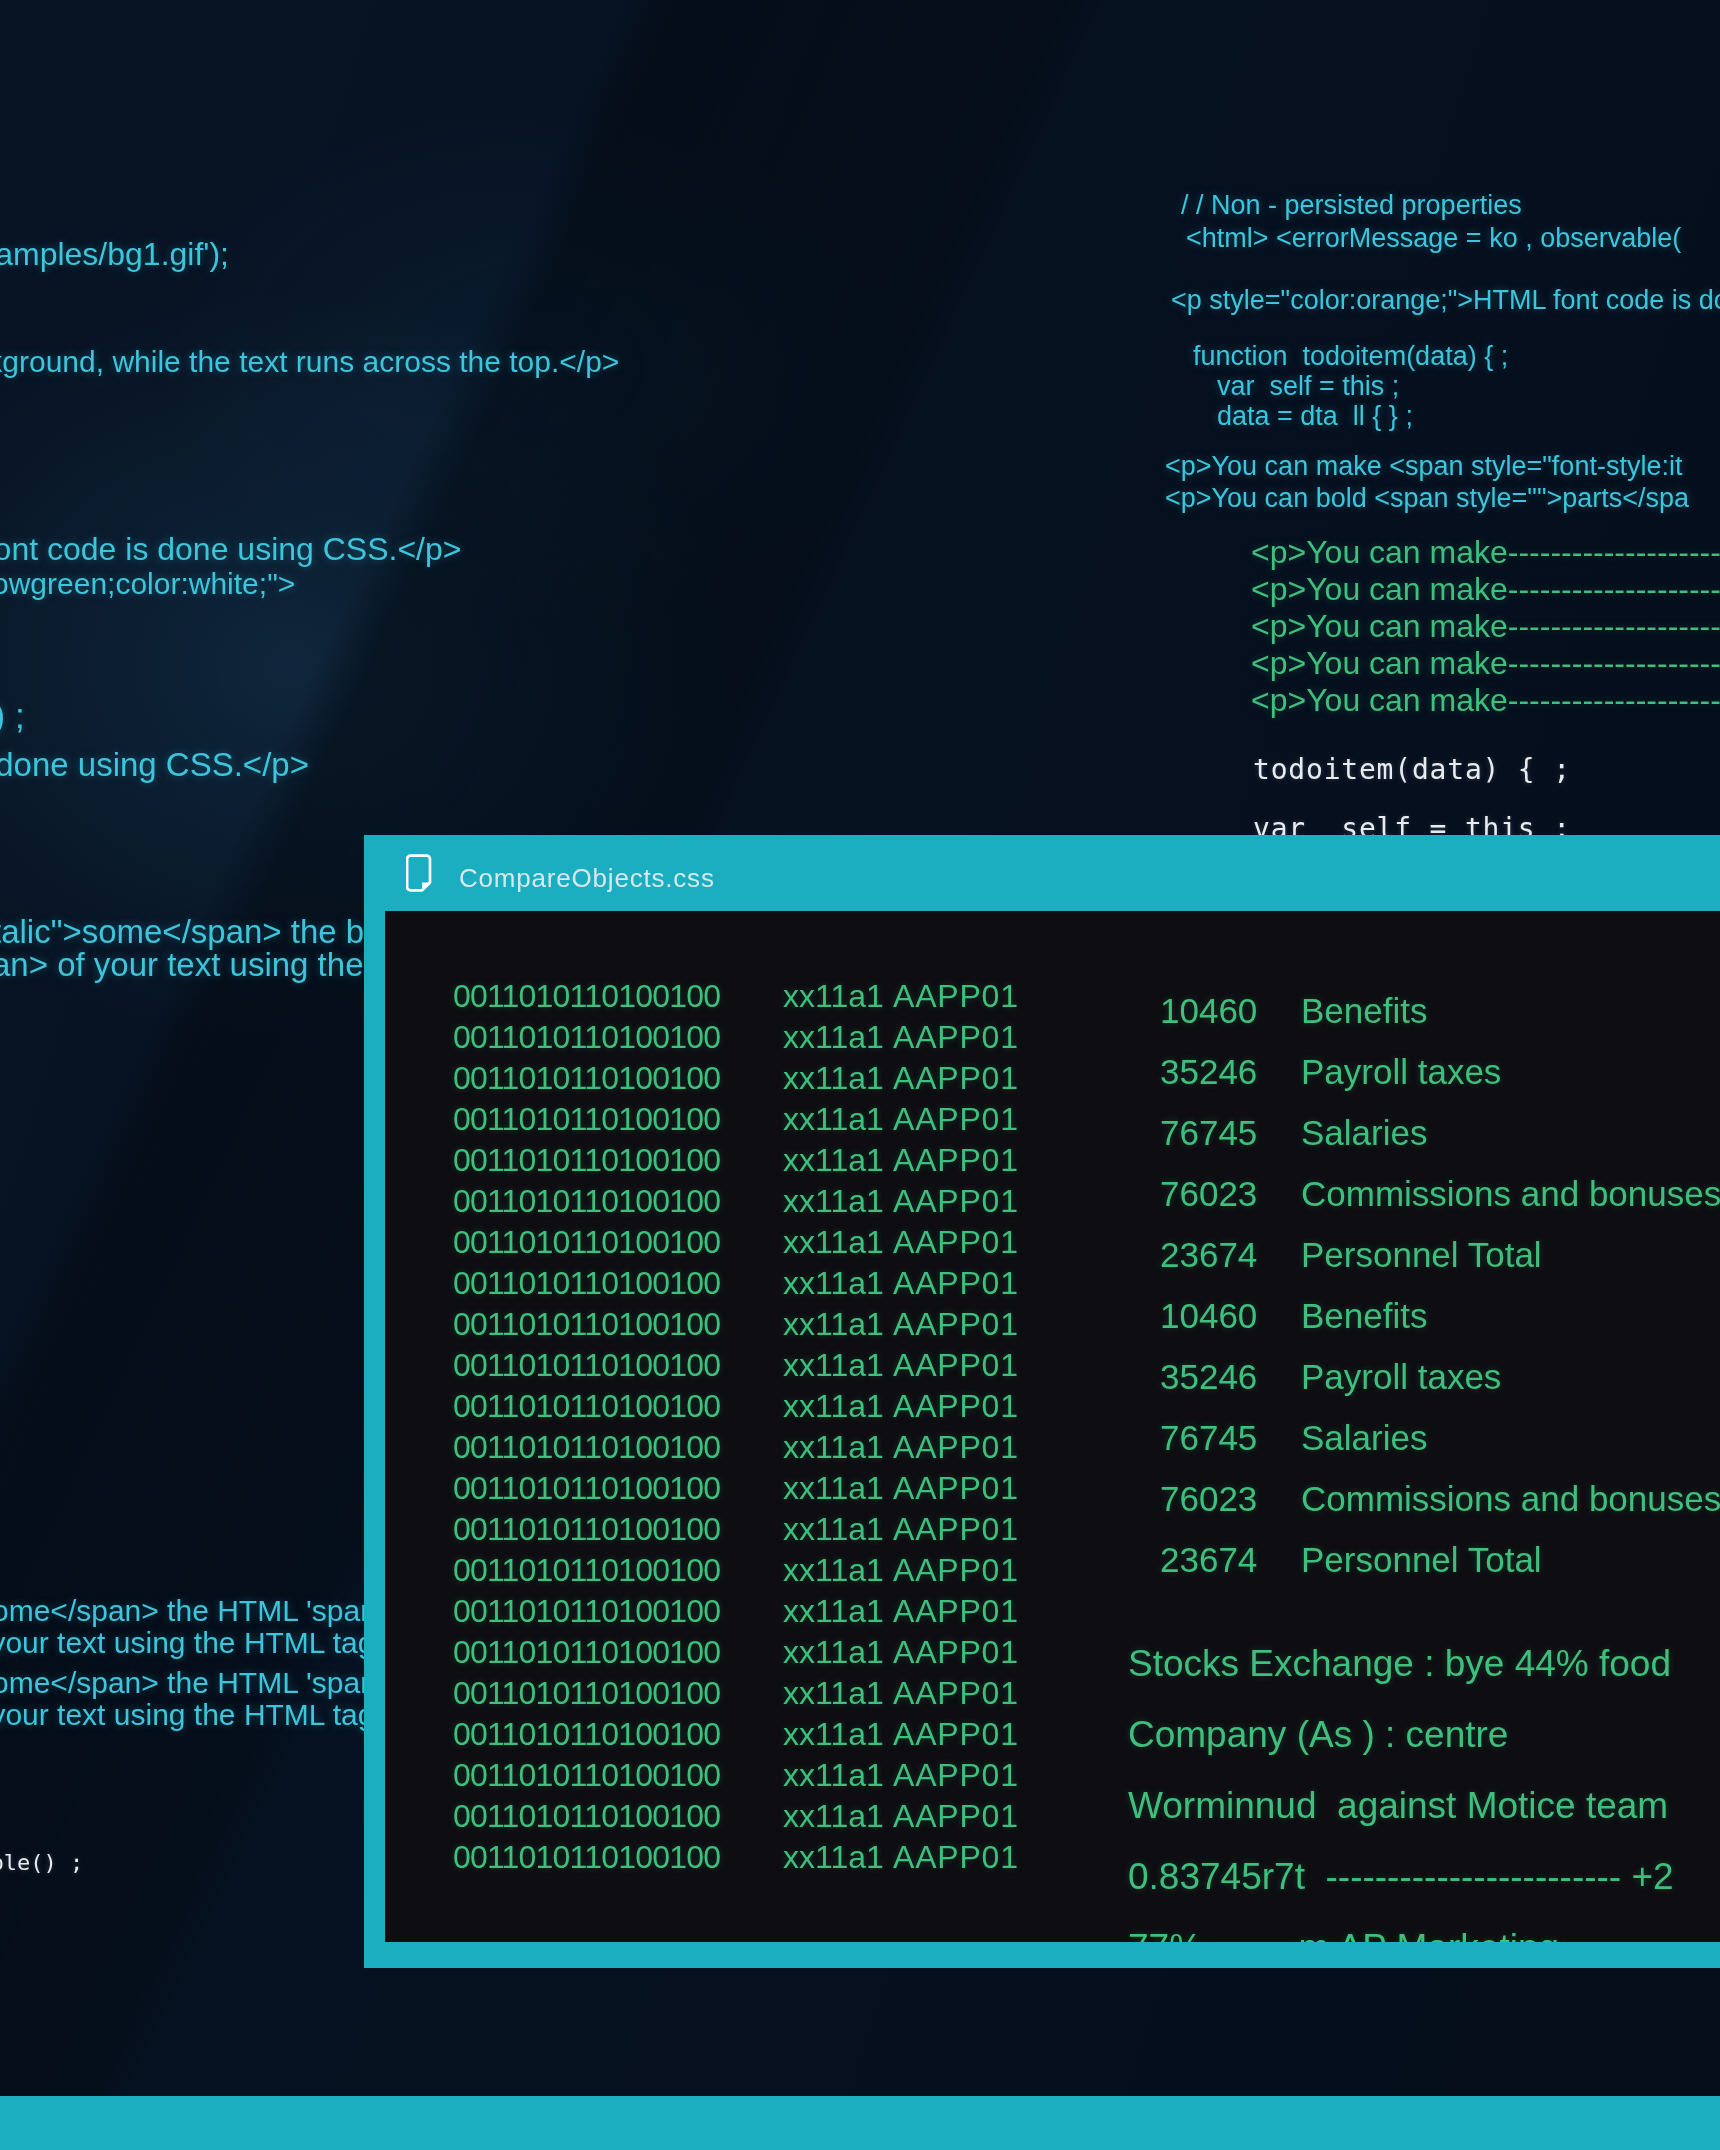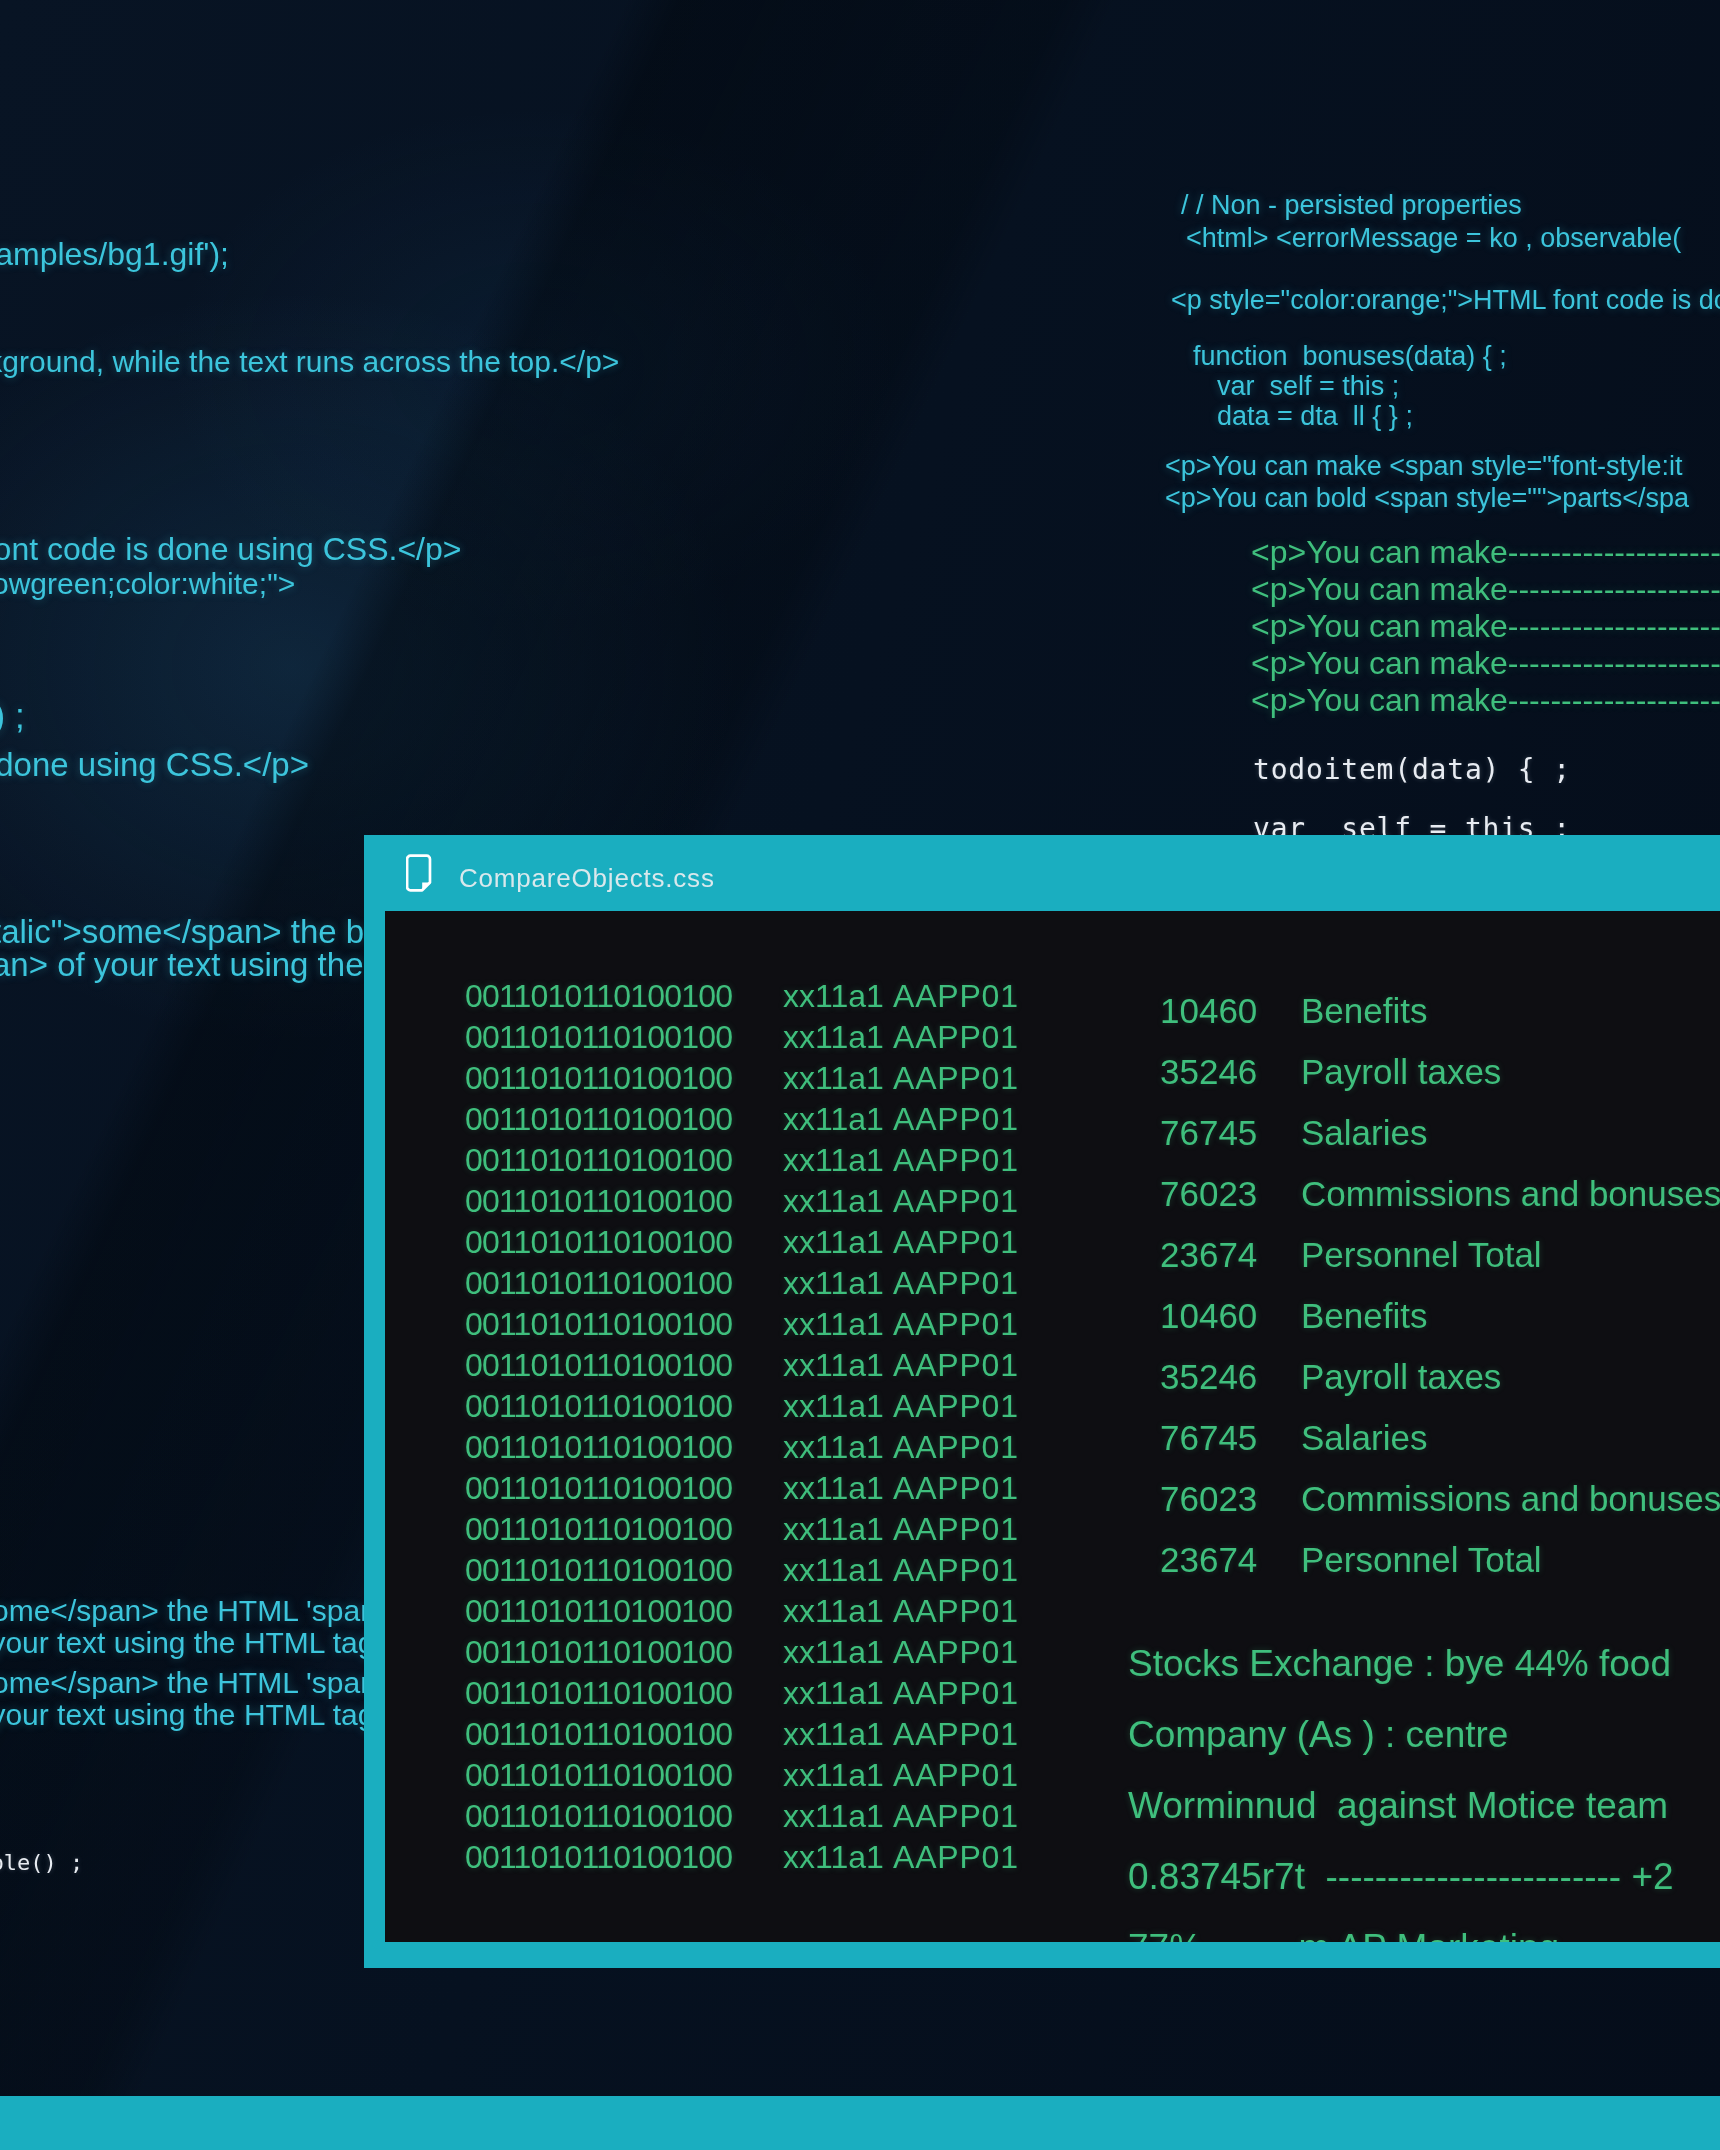--- a/index.html
+++ b/index.html
@@ -31,21 +31,21 @@
         background:var(--teal);}
   .titlebar{position:absolute;left:0;top:0;width:100%;height:76px;
         display:flex;align-items:center;padding-left:42px;box-sizing:border-box;gap:24px;}
   .titlebar .wtitle{color:var(--title);font-size:26px;letter-spacing:0.8px;margin-top:10px;}
   .panel{position:absolute;left:21px;top:76px;width:1381px;height:1031px;
         background:var(--panel);overflow:hidden;}
 
   .binary-rows{position:absolute;left:68px;top:65px;color:var(--green);
         text-shadow:0 0 6.4px rgba(63,191,125,0.25);}
   .brow{position:relative;height:41px;font-size:32px;line-height:41px;white-space:pre;}
-  .brow .bits{position:absolute;left:12px;letter-spacing:-0.8px;}
+  .brow .bits{position:absolute;left:0;letter-spacing:-0.8px;}
   .brow .bhex{position:absolute;left:330px;}
   .brow .btag{position:absolute;left:440px;letter-spacing:0.8px;}
 
   .ledger{position:absolute;left:743px;top:80px;color:var(--green);
         text-shadow:0 0 6.4px rgba(63,191,125,0.25);margin-left:32px;}
   .lrow{height:61px;font-size:35px;line-height:40px;white-space:pre;}
   .lrow .lval{display:inline-block;width:141px;}
 
   .stocks{position:absolute;left:743px;top:703px;color:var(--green);white-space:pre;
         text-shadow:0 0 6.4px rgba(63,191,125,0.25);}
@@ -66,21 +66,21 @@
 <div class="frag" style="left:-8px;top:946px;font-size:33px;">an&gt; of your text using the</div>
 <div class="frag" style="left:-8px;top:1593px;font-size:30px;">ome&lt;/span&gt; the HTML 'span'</div>
 <div class="frag" style="left:-9.6px;top:1625px;font-size:30px;">your text using the HTML tag.&lt;</div>
 <div class="frag" style="left:-8px;top:1665px;font-size:30px;">ome&lt;/span&gt; the HTML 'span'</div>
 <div class="frag" style="left:-9.6px;top:1697px;font-size:30px;">your text using the HTML tag.&lt;</div>
 <div class="frag mono" style="left:-9.6px;top:1850px;font-size:22px;">ble() ;</div>
 
 <div class="frag" style="left:1181px;top:190px;font-size:27px;">/ / Non - persisted properties</div>
 <div class="frag" style="left:1186px;top:223px;font-size:27px;">&lt;html&gt; &lt;errorMessage = ko , observable(</div>
 <div class="frag" style="left:1171px;top:285px;font-size:27px;">&lt;p style="color:orange;"&gt;HTML font code is do</div>
-<div class="frag" style="left:1193px;top:341px;font-size:27px;">function  bonuses(data) { ;</div>
+<div class="frag" style="left:1193px;top:341px;font-size:27px;">function  todoitem(data) { ;</div>
 <div class="frag" style="left:1217px;top:371px;font-size:27px;">var  self = this ;</div>
 <div class="frag" style="left:1217px;top:401px;font-size:27px;">data = dta  ll { } ;</div>
 <div class="frag" style="left:1165px;top:451px;font-size:27px;">&lt;p&gt;You can make &lt;span style="font-style:it</div>
 <div class="frag" style="left:1165px;top:483px;font-size:27px;">&lt;p&gt;You can bold &lt;span style=""&gt;parts&lt;/spa</div>
 
 <div class="green-lines" style="left:1251px;top:534px;"><div>&lt;p&gt;You can make--------------------------</div><div>&lt;p&gt;You can make--------------------------</div><div>&lt;p&gt;You can make--------------------------</div><div>&lt;p&gt;You can make--------------------------</div><div>&lt;p&gt;You can make--------------------------</div></div>
 
 <div class="mono-block" style="left:1253px;top:725px;">
   <div>todoitem(data) { ;</div>
   <div>var  self = this ;</div>

